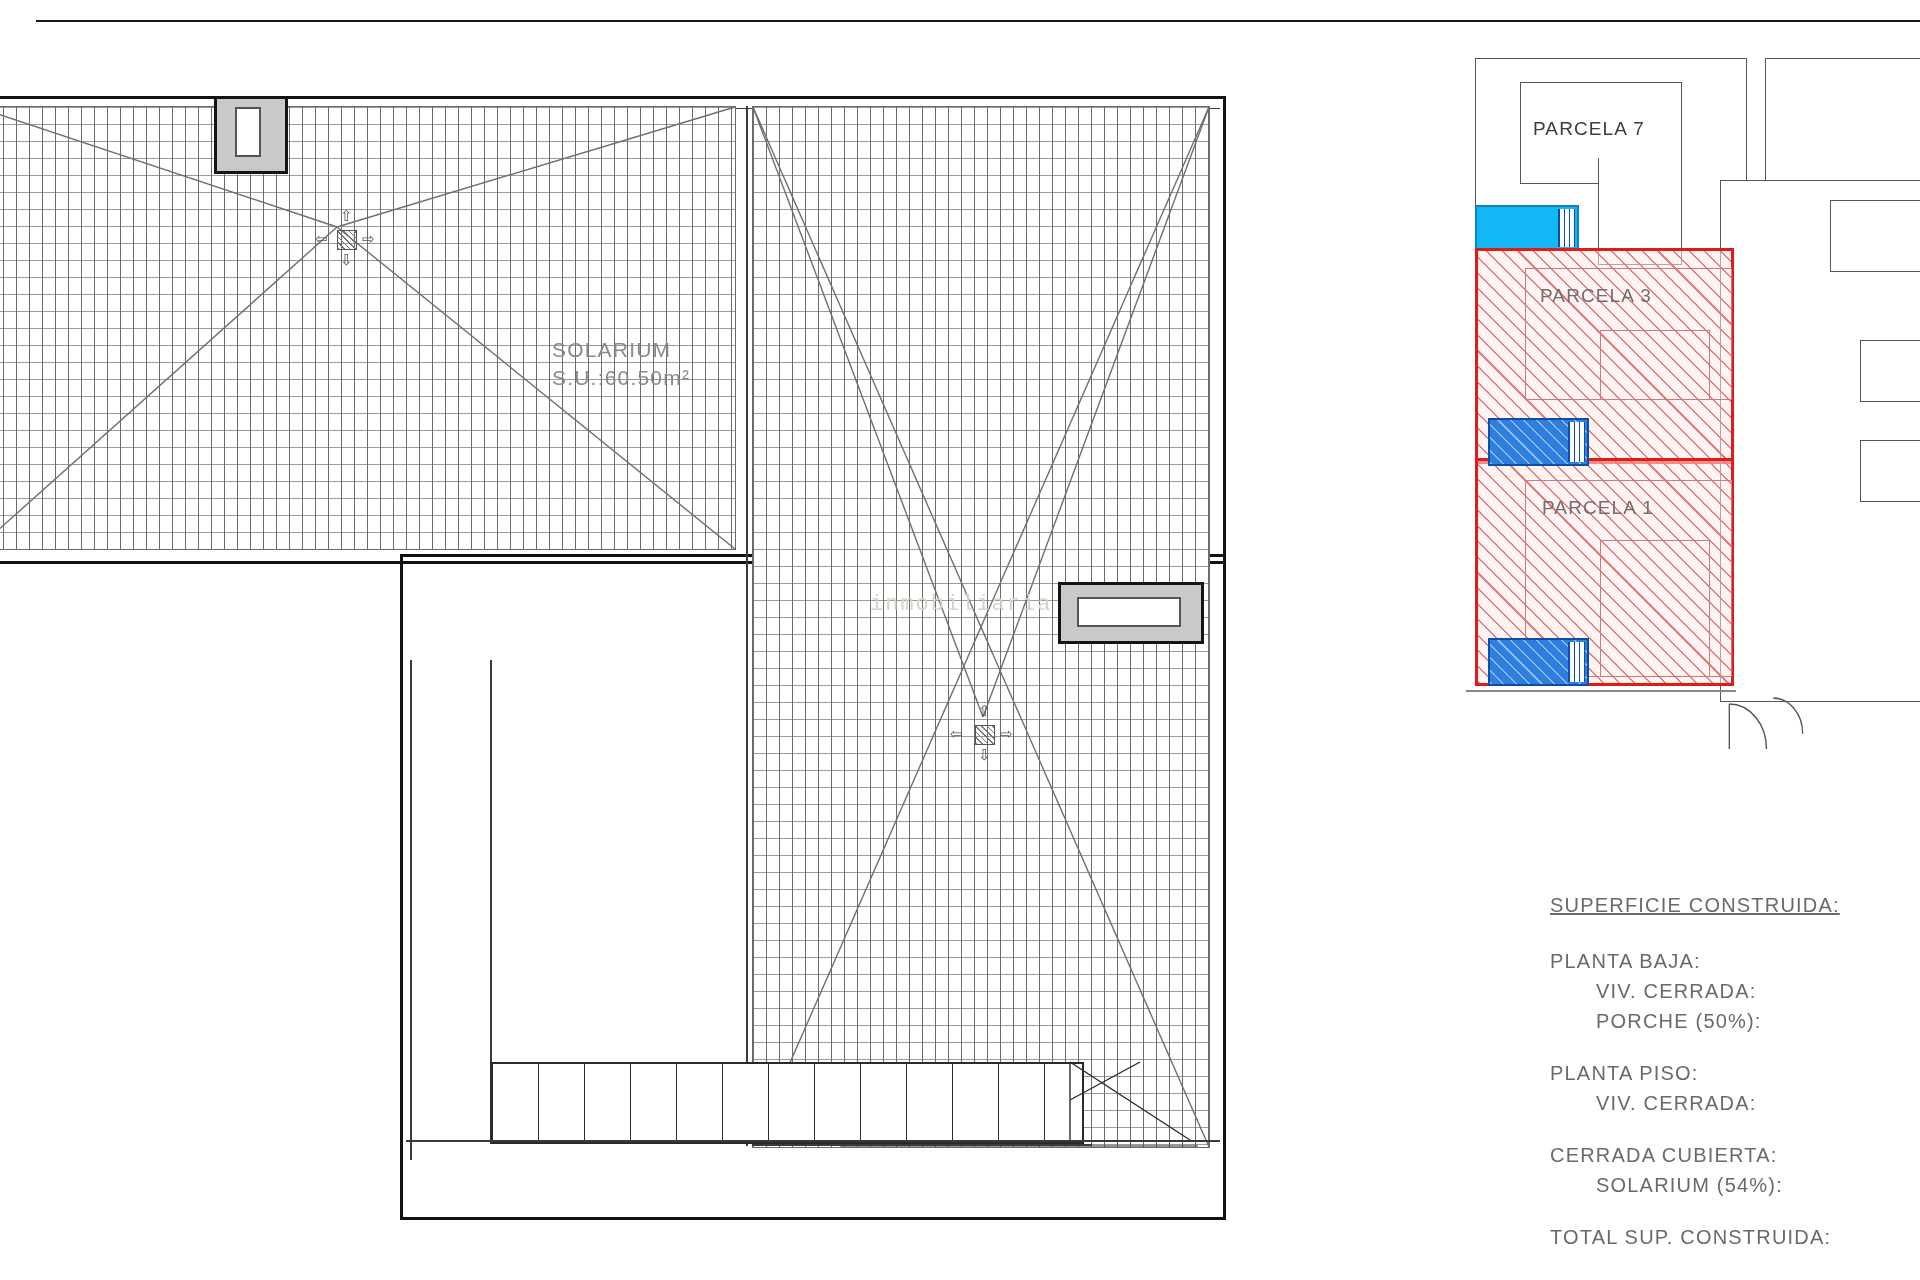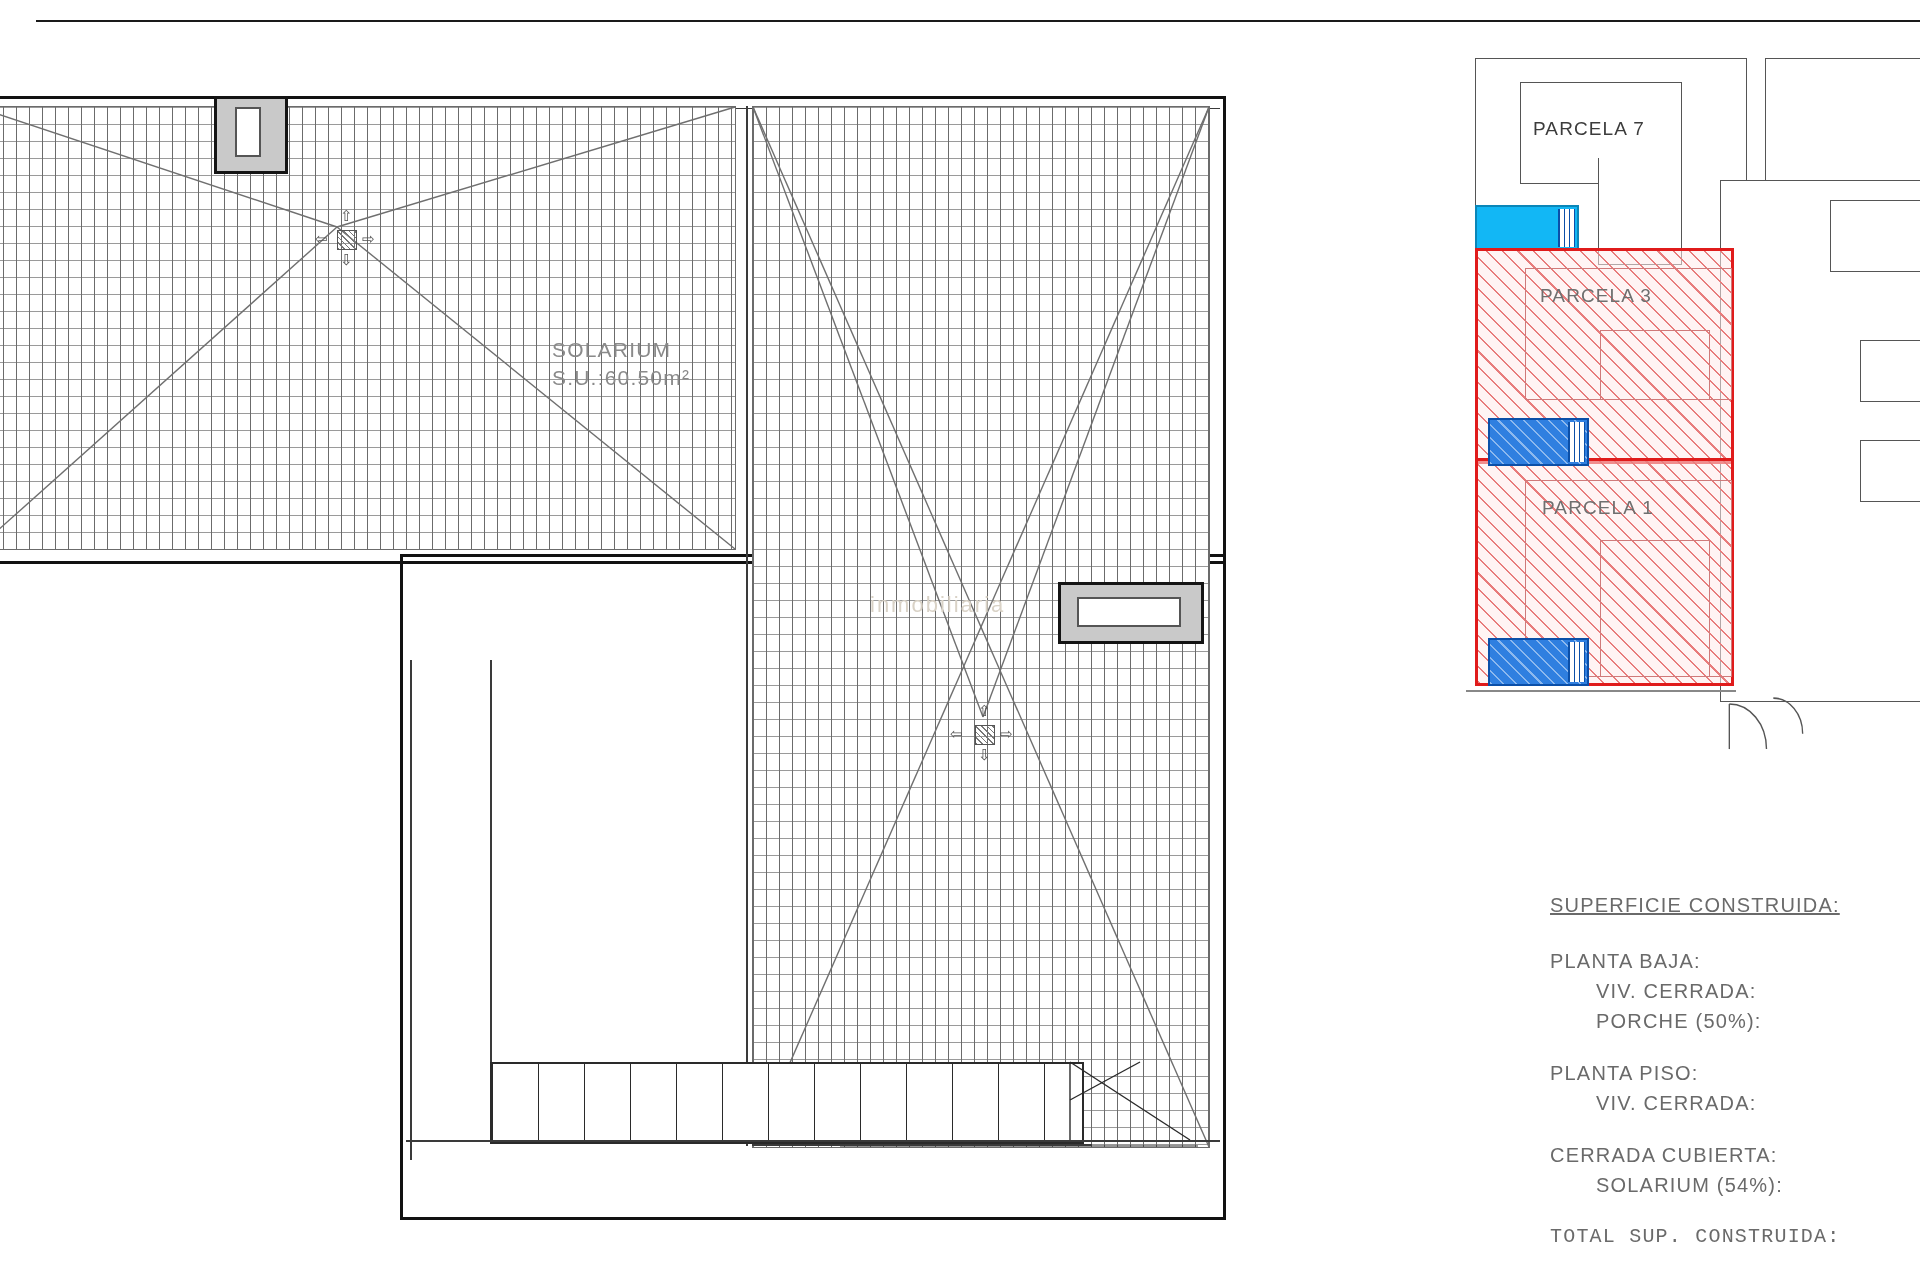--- a/index.html
+++ b/index.html
@@ -205,21 +205,20 @@
     margin-bottom: 22px;
   }
   .legend .row {
     white-space: nowrap;
   }
   .legend .row.indent {
     padding-left: 46px;
   }
   .legend .total {
     white-space: nowrap;
-    font-family: Liberation Mono, monospace;
   }
 </style>
 </head>
 <body>
 
 <div class="sheet">
 
   <div class="sheet-top-rule"></div>
 
   <div class="roofplan">
@@ -247,21 +246,21 @@
         <line x1="456" y1="0" x2="0" y2="1040" stroke="#6f6f6f" stroke-width="1.4"></line>
         <line x1="0" y1="0" x2="230" y2="610" stroke="#6f6f6f" stroke-width="1.4"></line>
         <line x1="456" y1="0" x2="230" y2="610" stroke="#6f6f6f" stroke-width="1.4"></line>
       </svg>
     </div>
 
     <div class="thin-line" style="left:756px; top:6px; width:2px; height:1040px;"></div>
 
     <div class="solarium-label" style="left:562px; top:200px;margin-top:36px;"><span>SOLARIUM</span><br><span>S.U.:60.50m²</span></div>
 
-    <div class="watermark" style="left:880px; top:492px;">inmobiliaria</div>
+    <div class="watermark" style="left:880px; top:492px;font-family:Liberation Mono, monospace;">inmobiliaria</div>
 
     <div class="chimney" style="left:224px; top:-4px; width:68px; height:72px;">
       <div class="inner" style="left:18px; top:8px; width:22px; height:46px;"></div>
     </div>
 
     <div class="chimney" style="left:1068px; top:482px; width:140px; height:56px;">
       <div class="inner" style="left:16px; top:12px; width:100px; height:26px;"></div>
     </div>
 
     <div class="drain" style="left:347px; top:130px;"></div>

